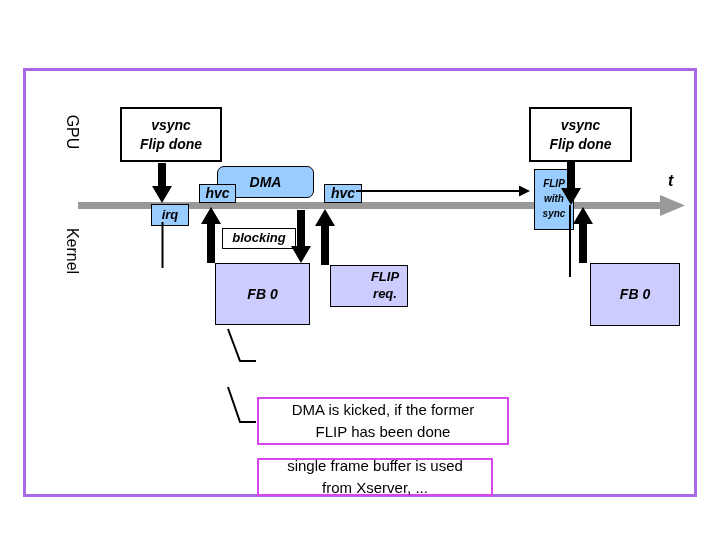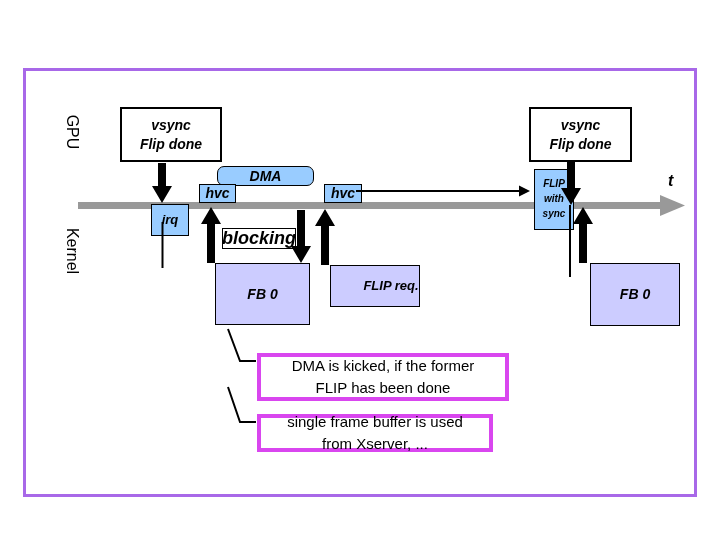--- a/index.html
+++ b/index.html
@@ -8,58 +8,58 @@
   #frame{position:absolute;left:23px;top:68px;width:668px;height:423px;
          border:3px solid #A868E8;background:#ffffff;}
   svg.layer{position:absolute;left:0;top:0;pointer-events:none;}
   .box{position:absolute;display:flex;align-items:center;justify-content:center;
        text-align:center;white-space:pre-line;font-style:italic;font-weight:bold;
        box-sizing:border-box;line-height:1.3;margin-left:7px;}
   .white-box{background:#ffffff;border:2px solid #000;}
   .blue-box{background:#99CCFF;border:1px solid #000;}
   .lav-box{background:#CCCCFF;border:1px solid #000;}
   .callout{position:absolute;display:flex;align-items:center;justify-content:center;
-       text-align:center;white-space:pre-line;background:#ffffff;border:4px solid #d946ef;
-       font-size:15px;font-weight:normal;font-style:normal;box-sizing:border-box;line-height:1.45;}
+       text-align:center;white-space:pre-line;background:#ffffff;border:2px solid #d946ef;
+       font-size:15px;font-weight:normal;font-style:normal;box-sizing:border-box;line-height:1.45;margin-top:44px;}
   .lane-label{position:absolute;width:70px;height:22px;display:flex;align-items:center;
        justify-content:center;font-size:16px;transform:rotate(90deg);transform-origin:center;}
   .t-label{position:absolute;font-size:16px;font-style:italic;font-weight:bold;}
 </style>
 </head>
 <body>
 
 <div id="canvas">
 
   <div id="frame"></div>
 
   <svg class="layer" width="720" height="540">
     <rect x="78" y="202" width="586" height="7" fill="#999999"></rect>
     <polygon points="660,195 685,205.5 660,216" fill="#999999"></polygon>
   </svg>
 
   <div class="lane-label" style="left:37px;top:121px;">GPU</div>
   <div class="lane-label" style="left:37px;top:240px;">Kernel</div>
 
-  <div class="box blue-box" style="left:210px;top:166px;width:97px;height:20px;font-size:14px;border-radius:7px;">DMA</div>
+  <div class="box blue-box" style="left:210px;top:166px;width:97px;height:32px;font-size:14px;border-radius:7px;">DMA</div>
   <div class="box blue-box" style="left:192px;top:184px;width:37px;height:19px;font-size:14px;">hvc</div>
   <div class="box blue-box" style="left:317px;top:184px;width:38px;height:19px;font-size:14px;">hvc</div>
-  <div class="box blue-box" style="left:144px;top:204px;width:38px;height:32px;font-size:13px;">irq</div>
+  <div class="box blue-box" style="left:144px;top:204px;width:38px;height:22px;font-size:13px;">irq</div>
   <div class="box blue-box" style="left:527px;top:169px;width:40px;height:61px;font-size:10px;line-height:1.48;">FLIP
 with
 sync</div>
 
   <div class="box white-box" style="left:113px;top:107px;width:102px;height:55px;font-size:14px;">vsync
 Flip done</div>
   <div class="box white-box" style="left:522px;top:107px;width:103px;height:55px;font-size:14px;">vsync
 Flip done</div>
 
-  <div class="box" style="left:215px;top:228px;width:74px;height:21px;font-size:18px;background:#fff;border:1px solid #000;">blocking</div>
+  <div class="box" style="left:215px;top:228px;width:74px;height:21px;font-size:13px;background:#fff;border:1px solid #000;">blocking</div>
 
   <div class="box lav-box" style="left:208px;top:263px;width:95px;height:62px;font-size:14px;">FB 0</div>
-  <div class="box lav-box" style="left:323px;top:265px;width:90px;height:42px;font-size:13px;padding-left:32px;">FLIP req.</div>
+  <div class="box lav-box" style="left:323px;top:265px;width:78px;height:42px;font-size:13px;padding-left:32px;">FLIP req.</div>
   <div class="box lav-box" style="left:583px;top:263px;width:90px;height:63px;font-size:14px;">FB 0</div>
 
   <div class="t-label" style="left:668px;top:172px;">t</div>
 
   <svg class="layer" width="720" height="540">
 
     <polygon points="158,163 166,163 166,186 172,186 162,203 152,186 158,186" fill="#000"></polygon>
 
     <polygon points="211,207 221,224 215,224 215,263 207,263 207,224 201,224" fill="#000"></polygon>
 

